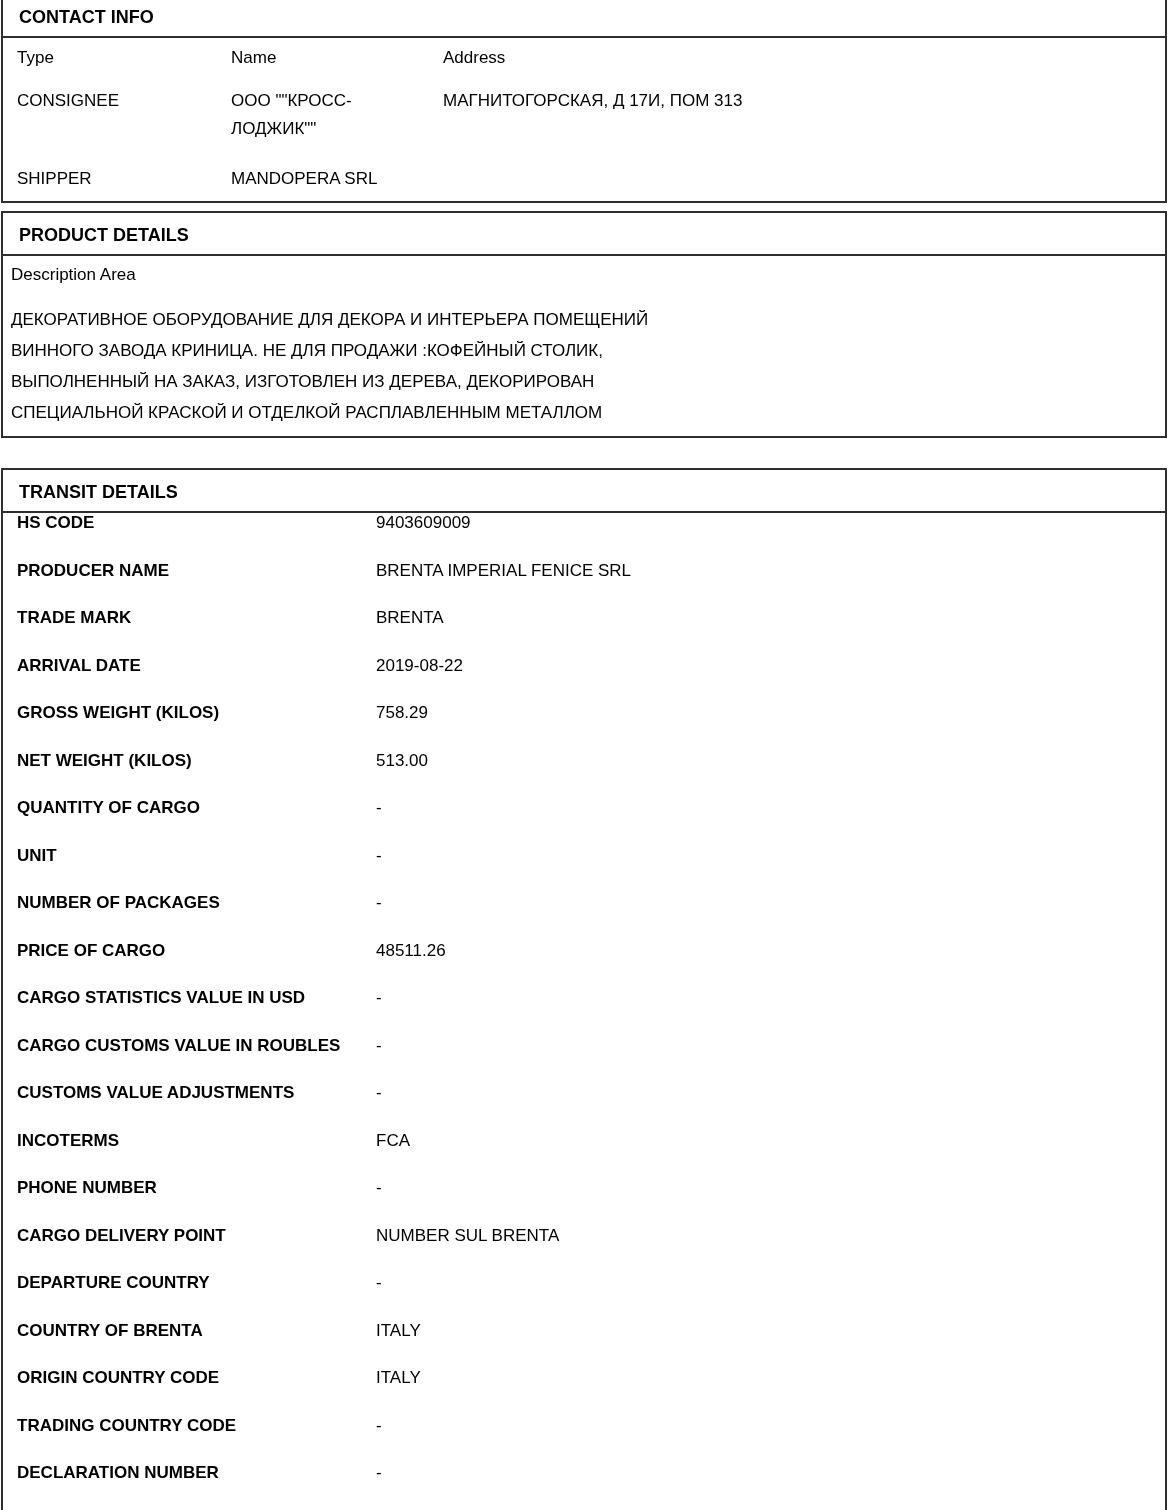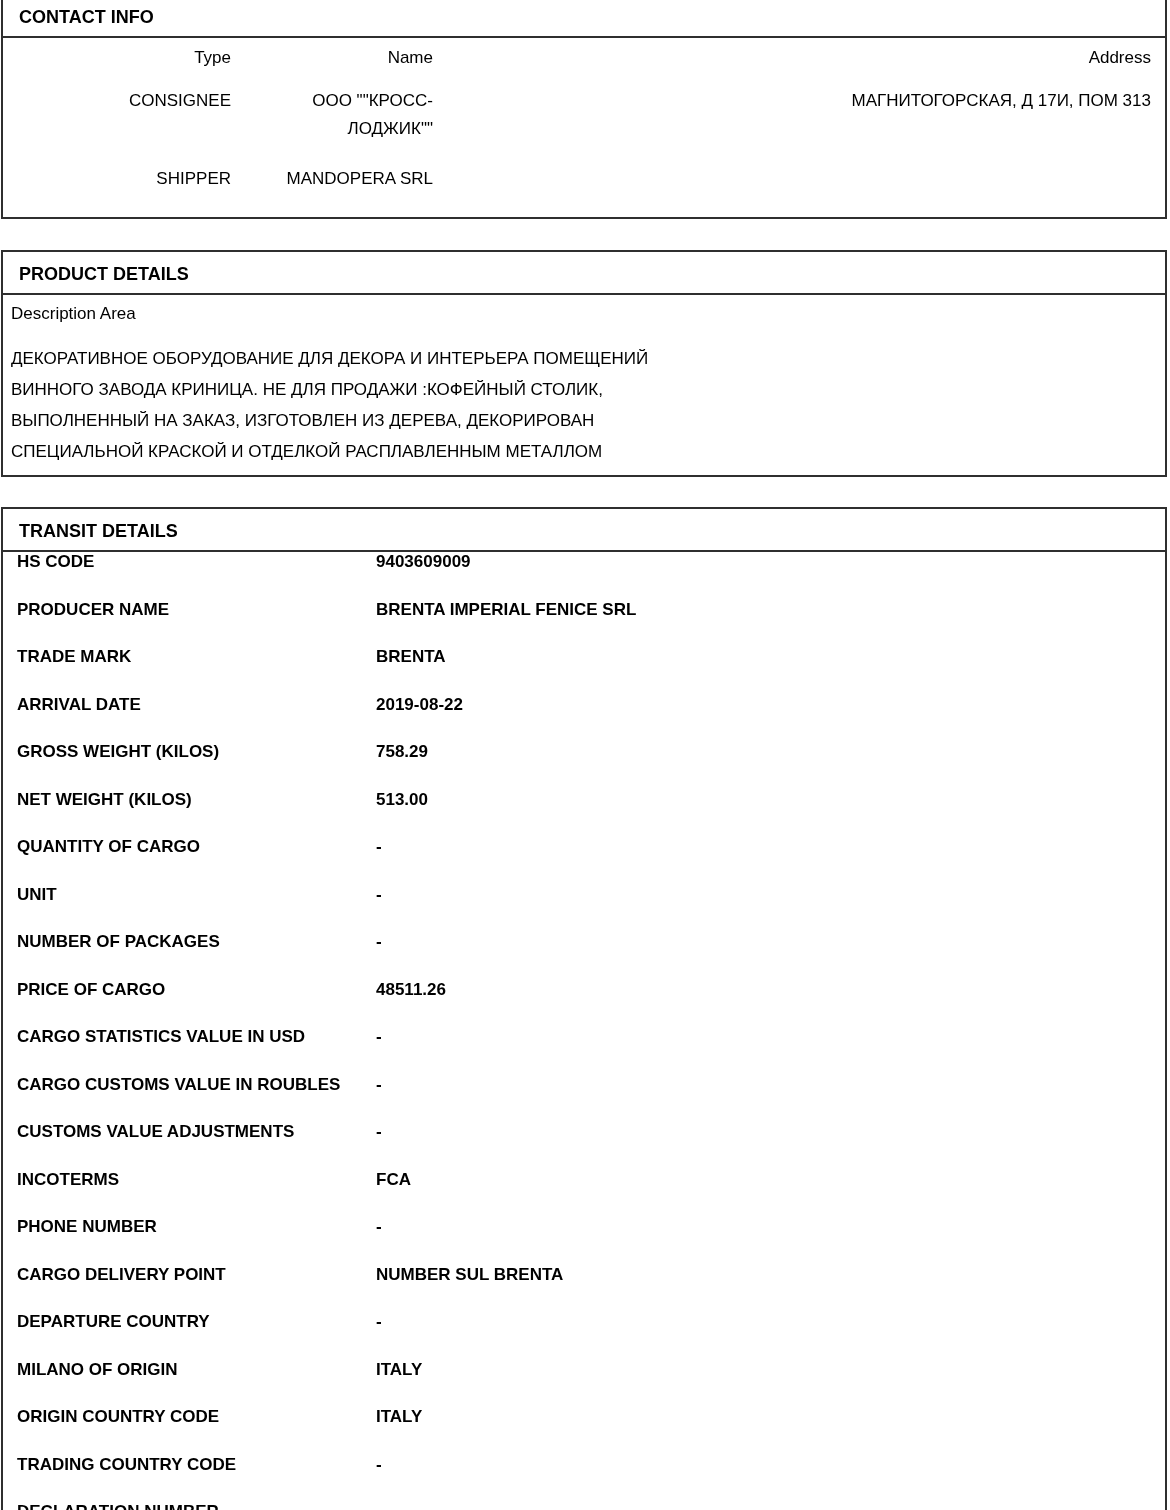--- a/index.html
+++ b/index.html
@@ -21,40 +21,40 @@
   }
   .section-title {
     font-weight: bold;
     font-size: 18px;
     line-height: 18px;
     padding: 13px 16px 10px 16px;
     border-bottom: 2px solid #2f2f2f;
   }
   
   .section.contact { margin-top: -7px; }
-  .c-body { padding: 0 14px 24px 14px; text-align: right; }
+  .c-body { padding: 0 14px 8px 14px; }
   .c-row { display: flex; line-height: 28px; }
   .c-row-header { margin-top: 6px; }
   .c-row-consignee { margin-top: 15px; }
   .c-row-shipper { margin-top: 22px; }
   .c-col-type { width: 214px; flex: none; }
   .c-col-name { width: 212px; flex: none; padding-right: 10px; }
   .c-col-address { flex: 1; }
   
-  .section.product { margin-top: 31px; }
+  .section.product { margin-top: 8px; }
   .p-body { padding: 3px 14px 8px 8px; }
   .p-desc-label { line-height: 31px; }
   .p-desc-lines { margin-top: 14px; }
   .p-desc-line { line-height: 31px; white-space: nowrap; }
   
   .section.transit { margin-top: 30px; }
   .t-body { padding: 0 14px; }
   .t-row { display: flex; height: 47.5px; align-items: flex-start; }
   .t-label { width: 359px; flex: none; font-weight: bold; padding-right: 10px; }
-  .t-value { flex: 1; font-weight: bold; }
+  .t-value { flex: 1; }
 </style>
 </head>
 <body>
 
 <div class="section contact">
   <div class="section-title">CONTACT INFO</div>
   <div class="c-body">
     <div class="c-row c-row-header">
       <div class="c-col-type">Type</div>
       <div class="c-col-name">Name</div>
@@ -155,21 +155,21 @@
     </div>
     <div class="t-row">
       <div class="t-label">CARGO DELIVERY POINT</div>
       <div class="t-value">NUMBER SUL BRENTA</div>
     </div>
     <div class="t-row">
       <div class="t-label">DEPARTURE COUNTRY</div>
       <div class="t-value">-</div>
     </div>
     <div class="t-row">
-      <div class="t-label">MILANO OF ORIGIN</div>
+      <div class="t-label">COUNTRY OF BRENTA</div>
       <div class="t-value">ITALY</div>
     </div>
     <div class="t-row">
       <div class="t-label">ORIGIN COUNTRY CODE</div>
       <div class="t-value">ITALY</div>
     </div>
     <div class="t-row">
       <div class="t-label">TRADING COUNTRY CODE</div>
       <div class="t-value">-</div>
     </div>

